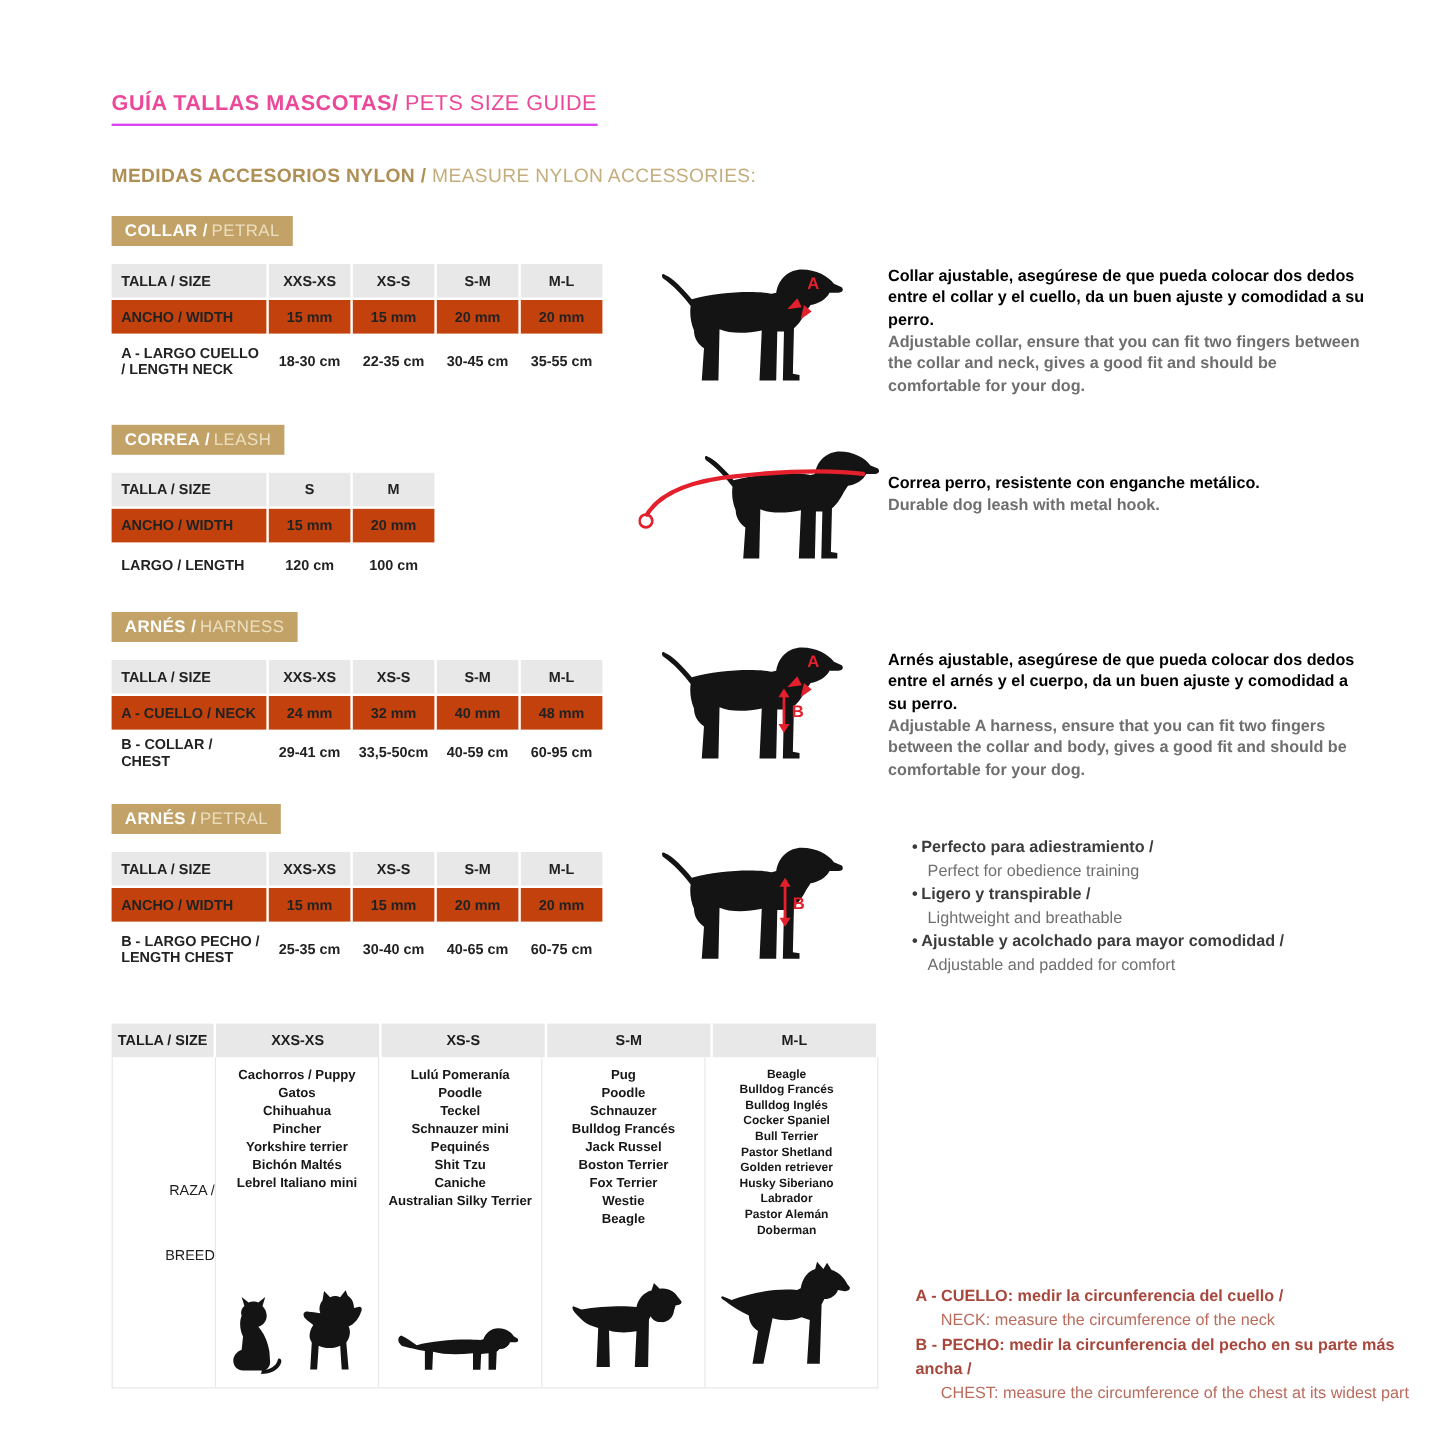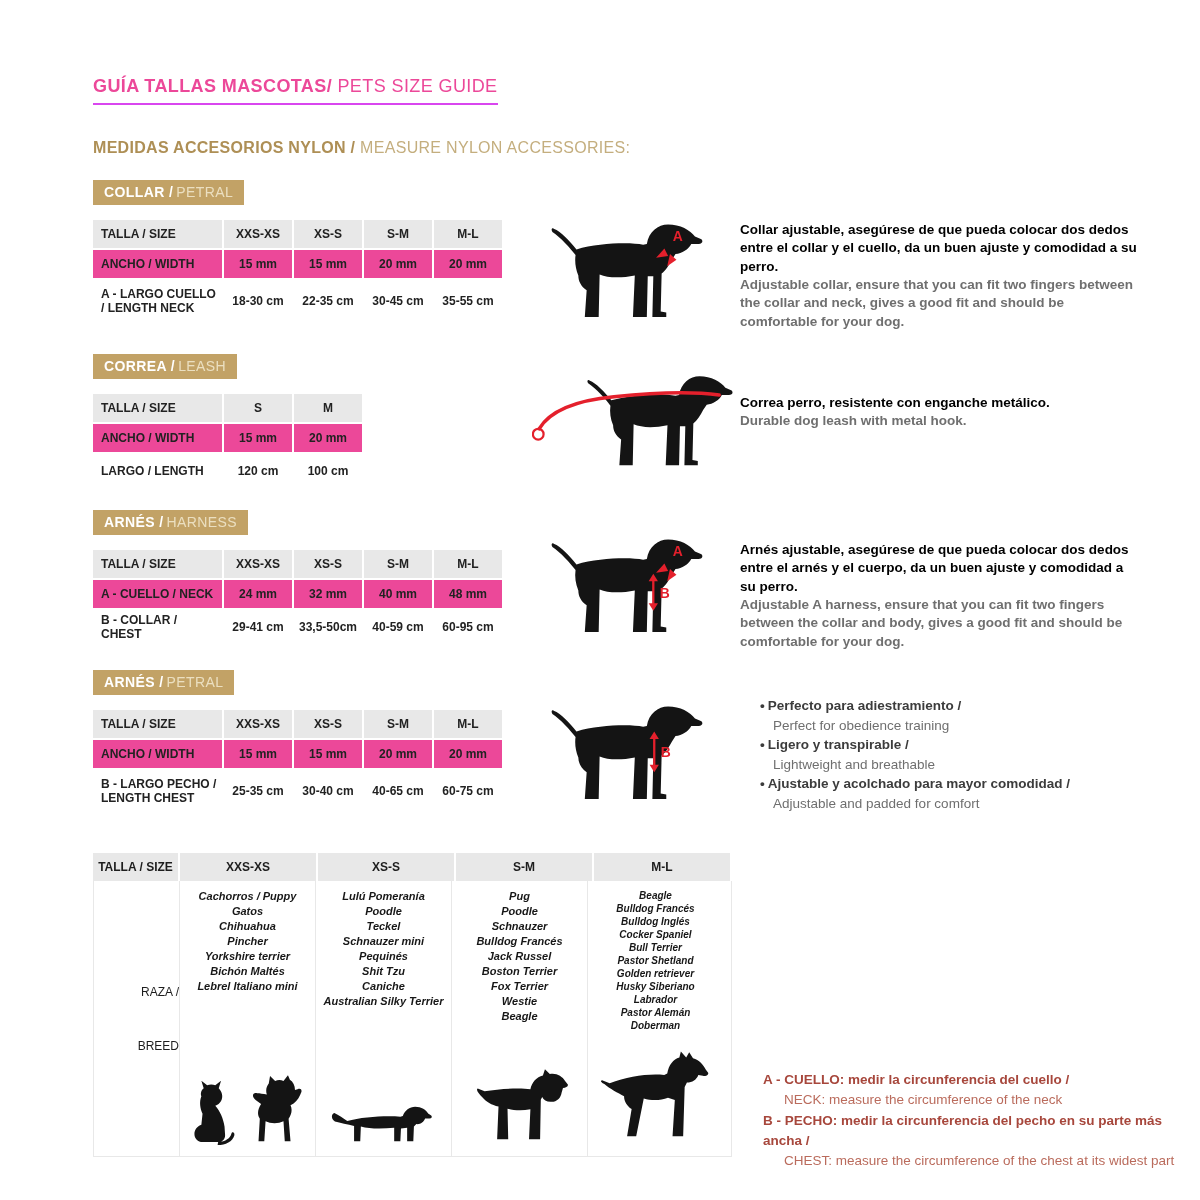--- a/index.html
+++ b/index.html
@@ -18,21 +18,21 @@
   .badge{background:#C2A266;color:#fff;font-weight:700;font-size:14px;
          padding:4px 11px 5px;display:inline-block;letter-spacing:.4px;}
   .badge .lt{color:#EBDFC0;font-weight:500;margin-left:3px;}
 
   
   table.spec{border-collapse:separate;border-spacing:2px;font-size:12px;font-weight:700;color:#222;}
   table.spec td{text-align:center;vertical-align:middle;padding:2px 4px;}
   table.spec td.lbl{text-align:left;padding-left:8px;width:117px;}
   table.spec td.val{width:60px;}
   tr.r-head td{background:#E8E8E8;height:24px;}
-  tr.r-mid td{background:#ec4899;height:24px;margin-left:48px;}
+  tr.r-mid td{background:#c2410c;height:24px;margin-left:48px;}
   tr.r-bot td{background:#ffffff;height:30px;}
   tr.r-bot.tall td{height:38px;}
 
   
   .desc{width:400px;font-size:13.5px;line-height:1.36;}
   .desc .es{font-weight:700;color:#000000;}
   .desc .en{color:#6F6F6F;font-weight:bold;}
   .bullets{width:410px;font-size:13.5px;line-height:1.45;}
   .bullets .b-es{font-weight:700;color:#3C3C3C;}
   .bullets .b-en{color:#6F6F6F;padding-left:13px;}
@@ -42,21 +42,21 @@
   .btable{position:absolute;left:93px;top:853px;width:639px;}
   .bhead{display:flex;gap:2px;}
   .bh{background:#E8E8E8;height:28px;display:flex;align-items:center;justify-content:center;
       font-weight:700;font-size:12px;box-sizing:border-box;}
   .bh.c0{width:85px;}
   .bh.cN{width:136px;}
   .bbody{display:flex;border:1px solid #E8E8E8;border-top:none;box-sizing:border-box;min-height:276px;}
   .bcol{box-sizing:border-box;display:flex;flex-direction:column;}
   .bcol + .bcol{border-left:1px solid #E8E8E8;}
   .bcol.c0{width:85px;align-items:flex-end;justify-content:center;font-weight:400;font-size:12px;line-height:18px;gap:36px;}
-  .bcol.cN{width:136px;font-style:italic;}
+  .bcol.cN{width:136px;}
   .breeds{padding-top:8px;text-align:center;font-weight:700;font-size:11px;line-height:15px;color:#171717;}
   .bcol.ml .breeds{font-size:10px;line-height:13px;}
   .sil{margin-top:auto;display:flex;justify-content:center;align-items:flex-end;gap:8px;padding:6px 0 8px;}
 
   
   .notes{font-size:13.5px;line-height:1.5;width:440px;}
   .notes .n-es{color:#A7473C;font-weight:700;}
   .notes .n-en{color:#BA6B5C;padding-left:21px;}
 
   

